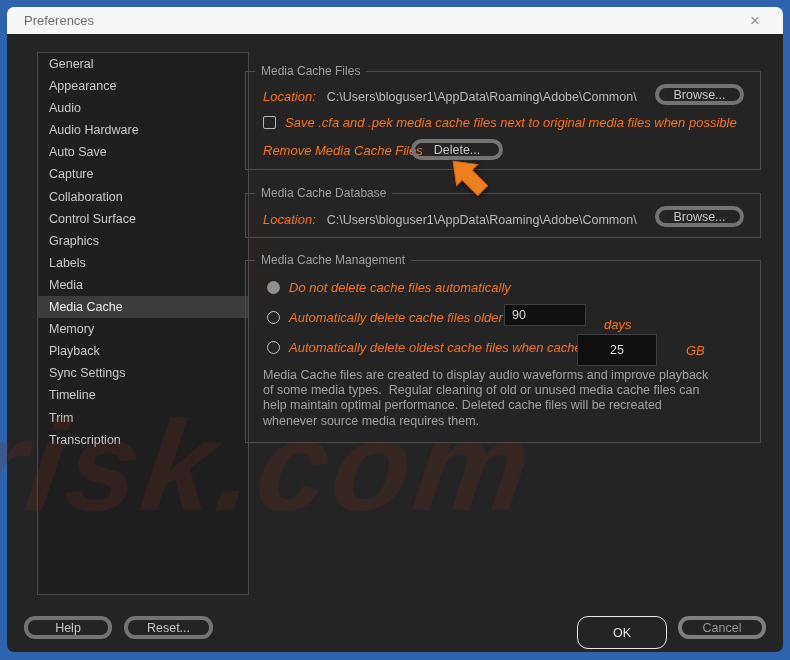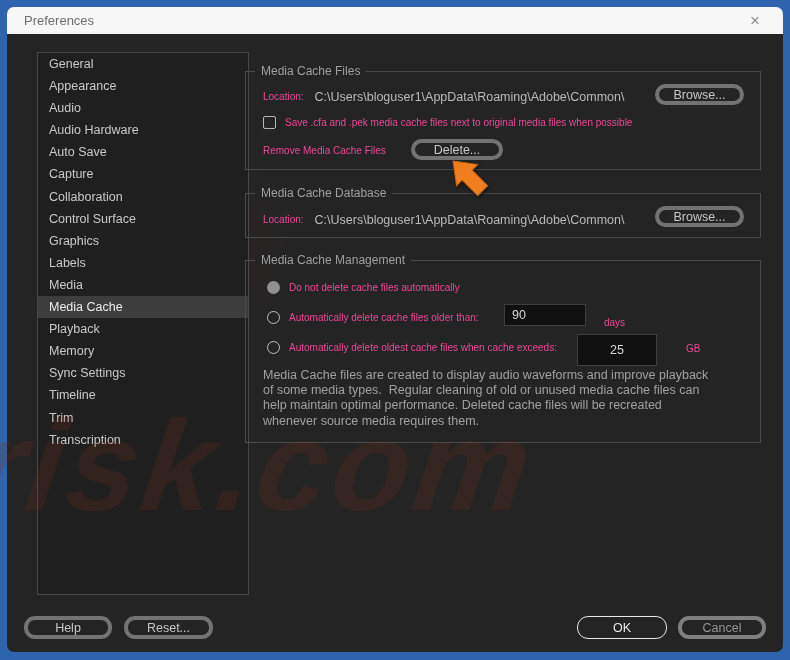--- a/index.html
+++ b/index.html
@@ -44,21 +44,21 @@
   .sidebar .item.selected{background:#3d3d3d;color:#ececec;}
   
   .fs{
     position:absolute;border:1px solid #4a4a4a;width:516px;left:238px;
   }
   .fs .legend{
     position:absolute;top:-8px;left:9px;background:#242424;
     padding:0 6px;font-size:12px;color:#9f9f9f;white-space:nowrap;
   }
   .row{position:absolute;display:flex;align-items:center;}
-  .lbl{font-size:10px;color:#ec4899;white-space:nowrap;}
+  .lbl{font-size:13px;color:#f97316;white-space:nowrap;font-style:italic;}
   .path{font-size:12.5px;color:#b9b9b9;margin-left:11px;white-space:nowrap;}
   
   .btn{
     position:absolute;border:4px solid #737373;border-radius:11px;
     background:transparent;color:#c6c6c6;font-size:12.5px;
     display:flex;align-items:center;justify-content:center;
     cursor:pointer;font-family:inherit;
   }
   .btn.primary{border:1.5px solid #e8e8e8;color:#e8e8e8;}
   .btn.dim{border-color:#7f7f7f;color:#949494;}
@@ -110,22 +110,22 @@
       <div class="item">Audio</div>
       <div class="item">Audio Hardware</div>
       <div class="item">Auto Save</div>
       <div class="item">Capture</div>
       <div class="item">Collaboration</div>
       <div class="item">Control Surface</div>
       <div class="item">Graphics</div>
       <div class="item">Labels</div>
       <div class="item">Media</div>
       <div class="item selected">Media Cache</div>
+      <div class="item">Memory</div>
       <div class="item">Playback</div>
-      <div class="item">Memory</div>
       <div class="item">Sync Settings</div>
       <div class="item">Timeline</div>
       <div class="item">Trim</div>
       <div class="item">Transcription</div>
     </div>
 
     <div class="fs" style="top:37px;height:99px;">
       <span class="legend">Media Cache Files</span>
       <div class="row" style="left:17px;top:14px;height:21px;">
         <span class="lbl">Location:</span>
@@ -171,21 +171,21 @@
         <span class="lbl" style="margin-left:9px;">Automatically delete oldest cache files when cache exceeds:</span>
       </div>
       <input class="num-input" style="left: 331px; top: 73px; width: 80px; height: 32px; text-align: center;" value="25">
       <span class="lbl" style="position:absolute;left:440px;top:82px;">GB</span>
 
       <div class="desc">Media Cache files are created to display audio waveforms and improve playback of some media types.  Regular cleaning of old or unused media cache files can help maintain optimal performance. Deleted cache files will be recreated whenever source media requires them.</div>
     </div>
 
     <button class="btn" style="left:17px;top:582px;width:88px;height:23px;">Help</button>
     <button class="btn" style="left:117px;top:582px;width:89px;height:23px;">Reset...</button>
-    <button class="btn primary" style="left:570px;top:582px;width:90px;height:23px;">OK</button>
+    <button class="btn primary" style="left:570px;top:582px;width:90px;height:33px;">OK</button>
     <button class="btn dim" style="left:671px;top:582px;width:88px;height:23px;">Cancel</button>
   </div>
 
   <svg class="arrow-svg" width="72" height="72" viewBox="0 0 72 72">
     <polygon points="20,4 5,24 13,24 13,46 27,46 27,24 35,24" transform="rotate(-45 20 4)" fill="#ef7f1e" stroke="#c96410" stroke-width="1"></polygon>
   </svg>
 
   <div class="watermark">risk.com</div>
 
 </div>

